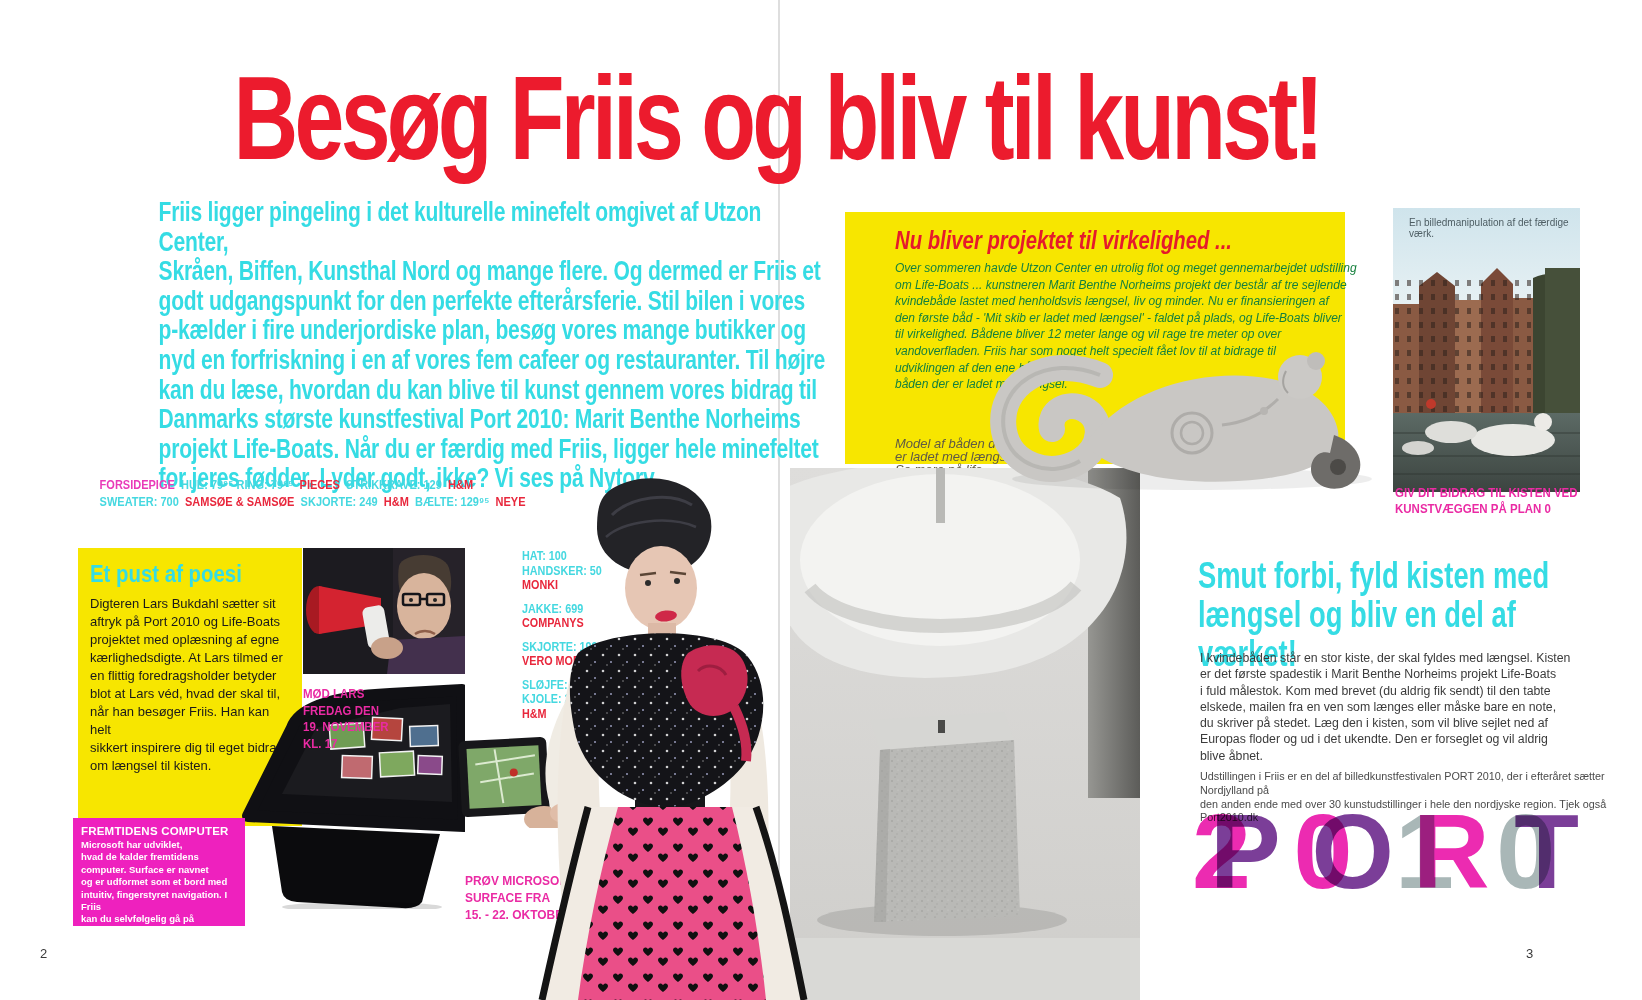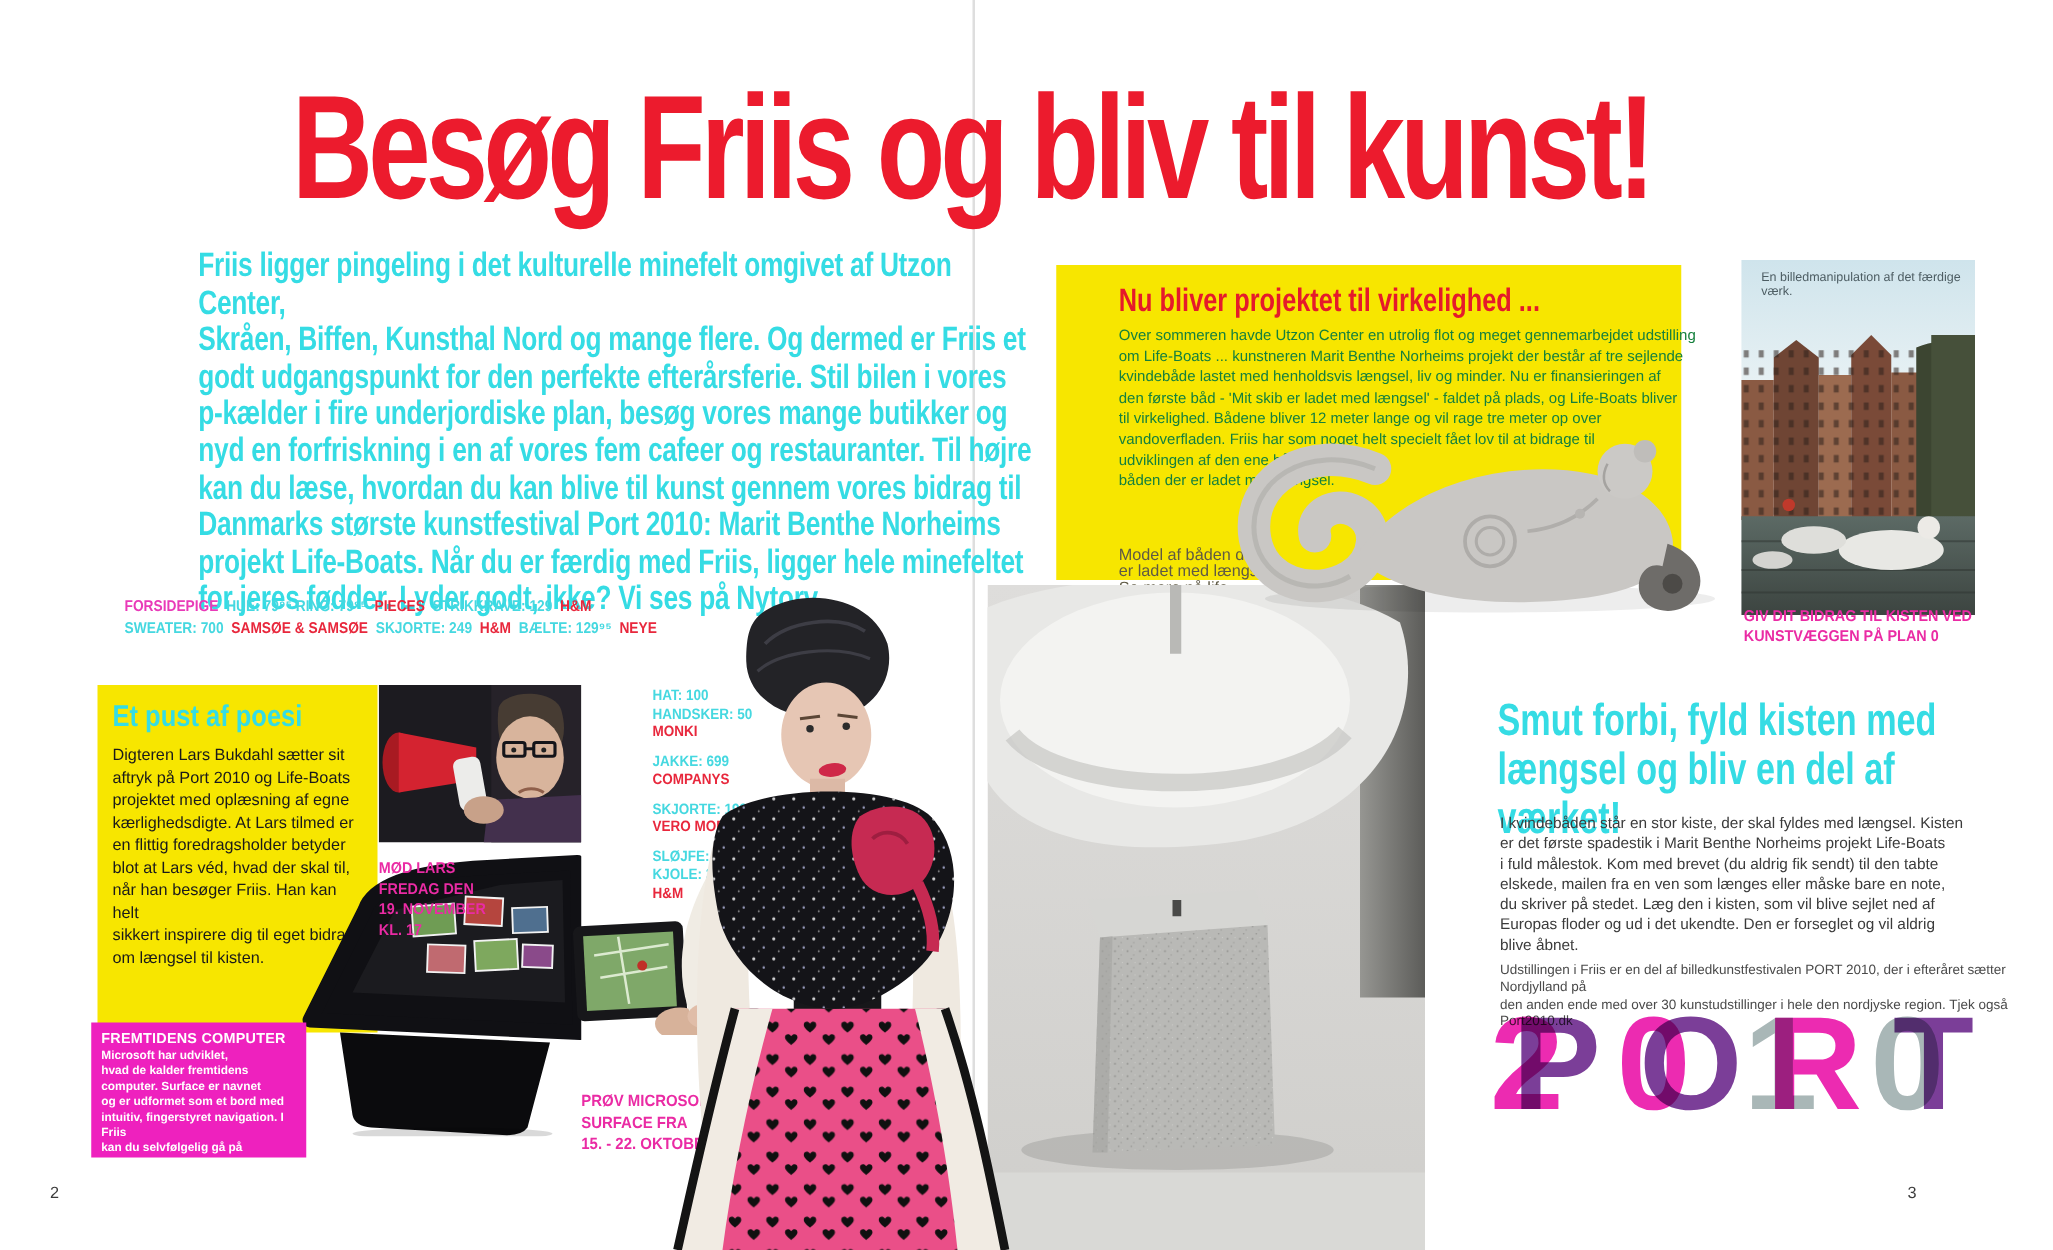--- a/index.html
+++ b/index.html
@@ -19,21 +19,21 @@
   .poesi{left:78px;top:548px;width:224px;height:278px;background:#F7E600;padding:12px 10px 0 12px;box-sizing:border-box;}
   .poesi h2{margin:0 0 7px 0;font-size:24px;font-weight:700;color:#35DCE4;transform:scaleX(.85);transform-origin:0 0;white-space:nowrap;}
   .poesi p{margin:0;font-size:13px;line-height:18px;color:#1a1a1a;}
   .modlars{left:303px;top:686px;font-size:12.5px;font-weight:700;line-height:16.5px;color:#EA2BA4;transform:scaleX(.92);transform-origin:0 0;}
   .credits-mid{left:522px;top:549px;font-size:12px;font-weight:700;line-height:14.5px;transform:scaleX(.9);transform-origin:0 0;width:120px;}
   .cg{margin-bottom:9px;}
   .fremtidens{left:73px;top:818px;width:172px;height:108px;background:#EE21BE;padding:7px 8px;box-sizing:border-box;color:#ffffff;}
   .fremtidens h3{margin:0 0 2px 0;font-size:11.5px;font-weight:700;letter-spacing:.2px;}
   .fremtidens p{margin:0;font-size:9.5px;line-height:12.4px;font-weight:700;}
   .prov{left:465px;top:872px;font-size:13px;font-weight:700;line-height:17px;color:#EA2BA4;transform:scaleX(.92);transform-origin:0 0;}
-  .ybox{left:845px;top:212px;width:500px;height:252px;background:#F7E600;}
+  .ybox{left:845px;top:212px;width:500px;height:252px;background:#F7E600;font-style:italic;}
   .ybox h2{position:absolute;left:50px;top:13px;margin:0;font-size:26px;font-weight:700;color:#E51A2B;
            transform:scaleX(.78);transform-origin:0 0;white-space:nowrap;}
   .ybox .body{position:absolute;left:50px;top:36px;width:470px;font-size:12px;line-height:16.6px;color:#15803d;font-weight:400;}
   .ybox .cap{position:absolute;left:50px;top:212px;width:130px;font-size:13px;line-height:13px;color:#5f5a45;}
   .tr-photo{left:1393px;top:208px;width:187px;height:284px;}
   .tr-cap{position:absolute;left:16px;top:9px;width:165px;font-size:10px;color:#4d5d63;}
   .giv{left:1395px;top:485px;font-size:12.5px;font-weight:700;line-height:16px;color:#EA2BA4;transform:scaleX(.92);transform-origin:0 0;}
   .smut-title{left:1198px;top:556px;margin:0;font-size:36px;font-weight:700;line-height:39px;color:#35DCE4;
               transform:scaleX(.76);transform-origin:0 0;width:540px;}
   .smut-body{left:1200px;top:650px;width:400px;margin:0;font-size:12.3px;line-height:16.3px;color:#3b3b3b;}

